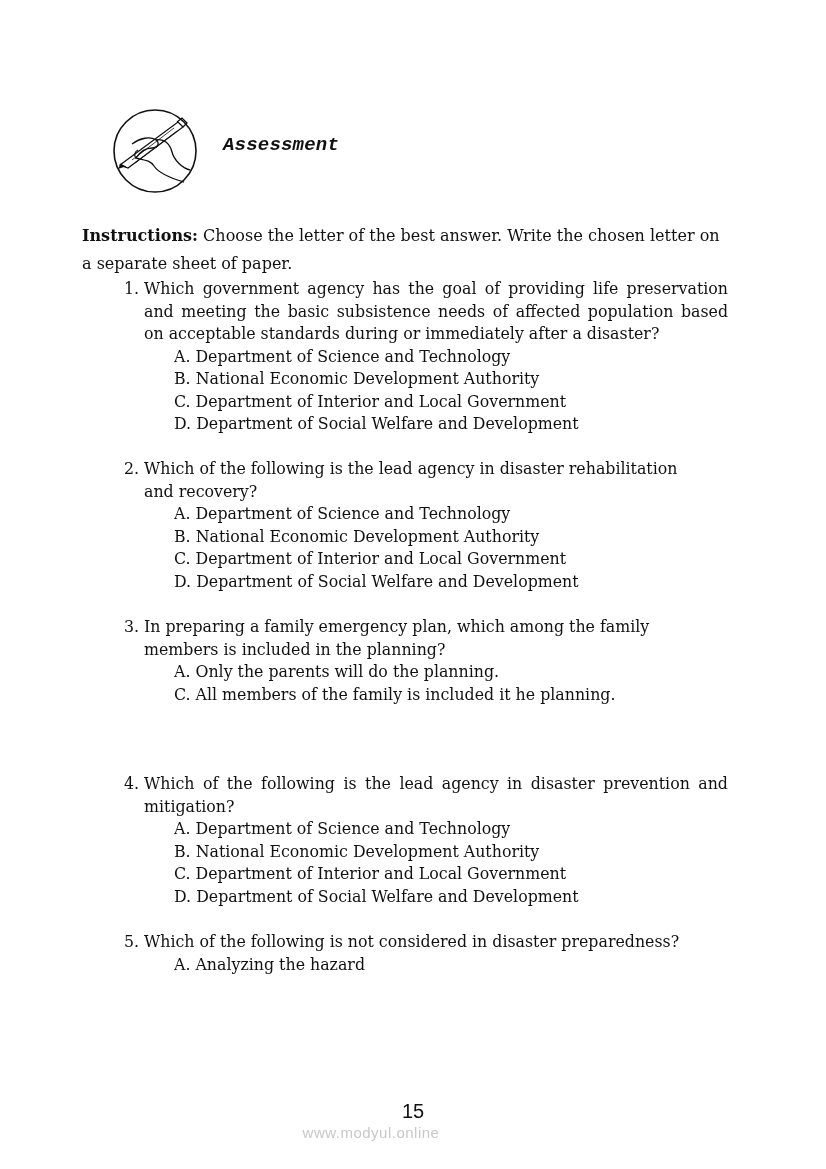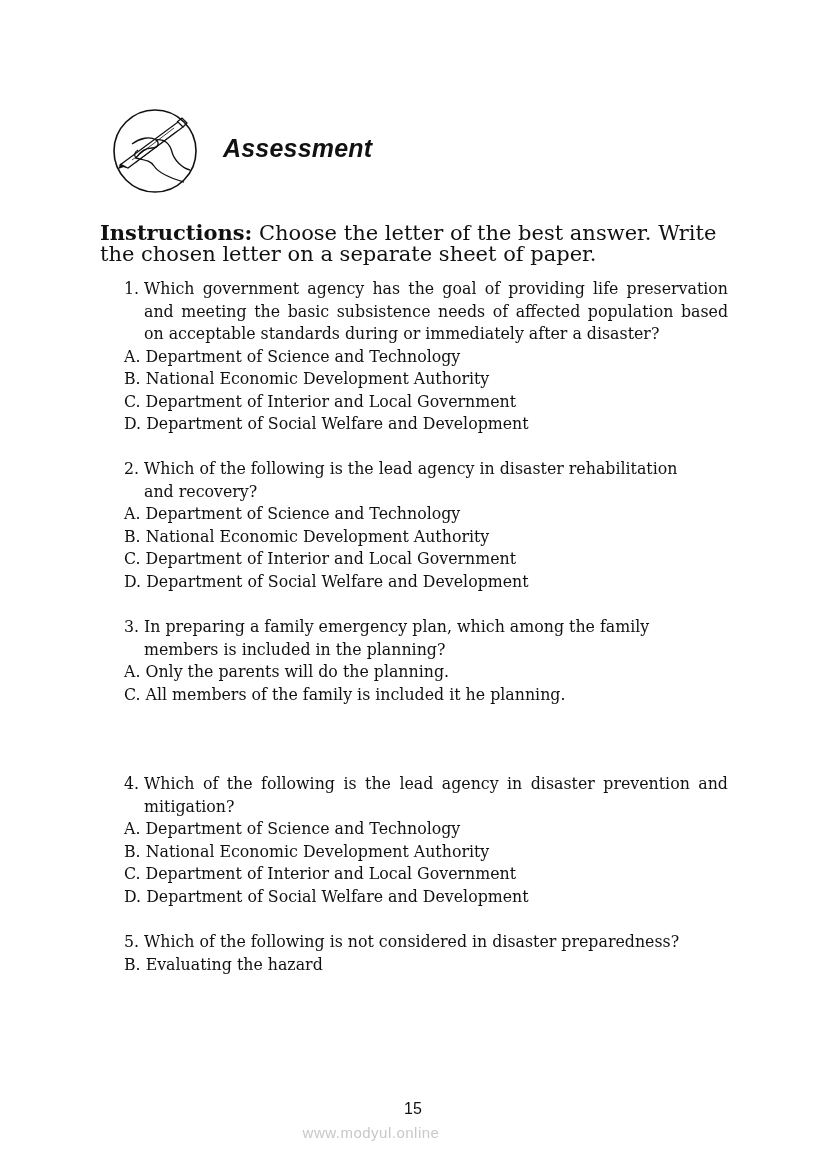--- a/index.html
+++ b/index.html
@@ -1,31 +1,31 @@
 <!DOCTYPE html>
 <html><head>
 <meta charset="utf-8">
 <style>
   html, body { margin: 0; padding: 0; background: #ffffff; }
   body { width: 826px; height: 1169px; position: relative; overflow: hidden;
          font-family: "DejaVu Serif", "Liberation Serif", serif; color: #111; }
   .header { position: absolute; left: 112px; top: 108px; display: flex; align-items: center; }
   .icon-circle { width: 86px; height: 86px; }
-  .title { position: absolute; left: 223px; top: 134px; font-size: 25px; font-weight: bold; font-style: italic;
-           font-family: Liberation Sans, sans-serif; letter-spacing: 0.2px; }
-  .instr { position: absolute; left: 100px; top: 222px; width: 640px; font-size: 21px; line-height: 21px; }
+  .title { position: absolute; left: 223px; top: 134px; font-size: 19px; font-weight: bold; font-style: italic;
+           font-family: Liberation Mono, monospace; letter-spacing: 0.2px; }
+  .instr { position: absolute; left: 82px; top: 222px; width: 640px; font-size: 16px; line-height: 28px; }
   .instr b { font-weight: bold; }
   .q { position: absolute; left: 124px; width: 604px; font-size: 15.8px; line-height: 22.5px; }
   .q .stem { display: flex; }
   .q .num { width: 20px; flex: none; }
   .q .text { flex: 1; text-align: justify; }
   .q .text.left { text-align: left; }
-  .opt { }
+  .opt { margin-left: 50px; }
   .page-num { position: absolute; left: 0; width: 826px; top: 1100px; text-align: center;
-              font-family: "Liberation Sans", sans-serif; font-size: 16px; color: #111; }
+              font-family: "Liberation Sans", sans-serif; font-size: 20px; color: #111; }
   .site { position: absolute; left: 0; width: 742px; top: 1124px; text-align: center;
           font-family: "Liberation Sans", sans-serif; font-size: 15px; color: #c8c8c8; letter-spacing: 0.5px; }
 </style>
 </head>
 <body>
 
 <div class="header">
   <svg class="icon-circle" viewBox="0 0 86 86">
     <circle cx="43" cy="43" r="41" fill="none" stroke="#111" stroke-width="1.6"></circle>
     <path d="M8 57 L66 14 L71 19 L16 60 Z" fill="#fff" stroke="#111" stroke-width="1.3"></path>
@@ -82,17 +82,17 @@
   <div class="opt">B. National Economic Development Authority</div>
   <div class="opt">C. Department of Interior and Local Government</div>
   <div class="opt">D. Department of Social Welfare and Development</div>
 </div>
 
 <div class="q" style="top:931px">
   <div class="stem">
       <span class="num">5.</span>
       <span class="text left">Which of the following is not considered in disaster preparedness?</span>
     </div>
-  <div class="opt">B. Evaluating the hazard</div>
+  <div class="opt">A. Analyzing the hazard</div>
 </div>
 
 <div class="page-num">15</div>
 <div class="site">www.modyul.online</div>
 
 </body></html>

